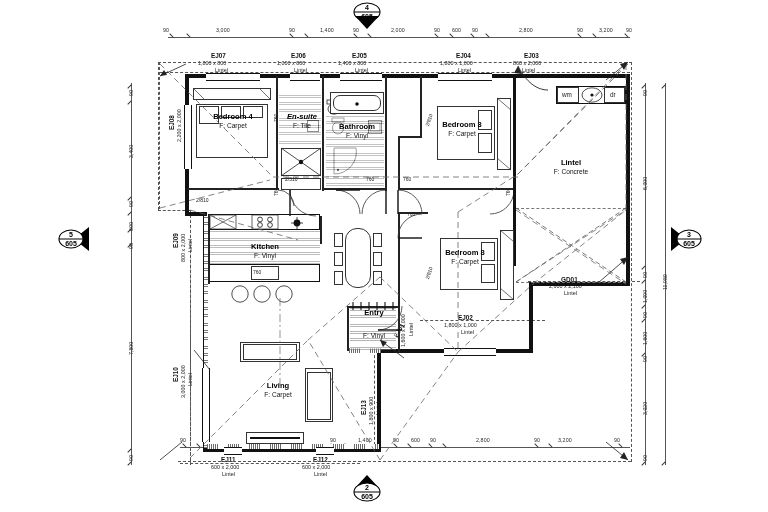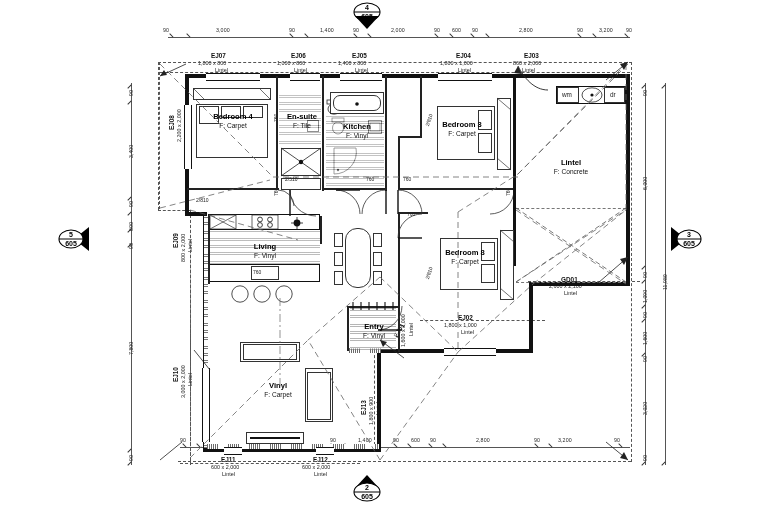--- a/index.html
+++ b/index.html
@@ -474,42 +474,42 @@
   <div class="txt tiny" style="left:366px;top:176px;">760</div>
   <div class="txt tiny" style="left:403px;top:176px;">760</div>
   <div class="txt tiny" style="left:407px;top:211px;">760</div>
   <div class="txt tinyv" style="left:505px;top:196px;transform:rotate(-90deg);">760</div>
   <div class="txt tinyv" style="left:424px;top:125px;transform:rotate(-72deg);">2/810</div>
   <div class="txt tinyv" style="left:424px;top:278px;transform:rotate(-72deg);">2/810</div>
 
   <div class="txt room" style="left:198px;top:112px;width:70px;">Bedroom 4</div>
   <div class="txt roomf" style="left:198px;top:122px;width:70px;">F: Carpet</div>
 
-  <div class="txt room" style="left:281px;top:112px;width:42px;">En-suite</div>
+  <div class="txt room" style="left:281px;top:112px;width:42px;font-style:italic;">En-suite</div>
   <div class="txt roomf" style="left:281px;top:122px;width:42px;">F: Tile</div>
 
-  <div class="txt room" style="left:328px;top:122px;width:58px;">Kitchen</div>
+  <div class="txt room" style="left:328px;top:122px;width:58px;">Bathroom</div>
   <div class="txt roomf" style="left:328px;top:132px;width:58px;">F: Vinyl</div>
 
   <div class="txt room" style="left:430px;top:120px;width:64px;">Bedroom 3</div>
   <div class="txt roomf" style="left:430px;top:130px;width:64px;">F: Carpet</div>
 
   <div class="txt room" style="left:538px;top:158px;width:66px;">Lintel</div>
   <div class="txt roomf" style="left:538px;top:168px;width:66px;">F: Concrete</div>
 
-  <div class="txt room" style="left:234px;top:242px;width:62px;">Living</div>
+  <div class="txt room" style="left:234px;top:242px;width:62px;">Kitchen</div>
   <div class="txt roomf" style="left:234px;top:252px;width:62px;">F: Vinyl</div>
 
   <div class="txt room" style="left:432px;top:248px;width:66px;">Bedroom 8</div>
   <div class="txt roomf" style="left:432px;top:258px;width:66px;">F: Carpet</div>
 
-  <div class="txt room" style="left:352px;top:322px;width:44px;">Entry</div>
+  <div class="txt room" style="left:352px;top:308px;width:44px;">Entry</div>
   <div class="txt roomf" style="left:352px;top:332px;width:44px;">F: Vinyl</div>
 
-  <div class="txt room" style="left:250px;top:381px;width:56px;">Vinyl</div>
+  <div class="txt room" style="left:250px;top:381px;width:56px;">Living</div>
   <div class="txt roomf" style="left:250px;top:391px;width:56px;">F: Carpet</div>
 
   <svg style="left:158px;top:62px;" width="474px" height="400px">
     <g stroke="#666" stroke-width=".8" stroke-dasharray="6,4" fill="none">
       <line x1="2" y1="2" x2="115" y2="115"></line>
       <line x1="470" y1="2" x2="360" y2="112"></line>
       <line x1="115" y1="115" x2="360" y2="115"></line>
       <line x1="2" y1="146" x2="112" y2="118"></line>
       <line x1="32" y1="148" x2="140" y2="178"></line>
       <line x1="32" y1="396" x2="150" y2="278"></line>

